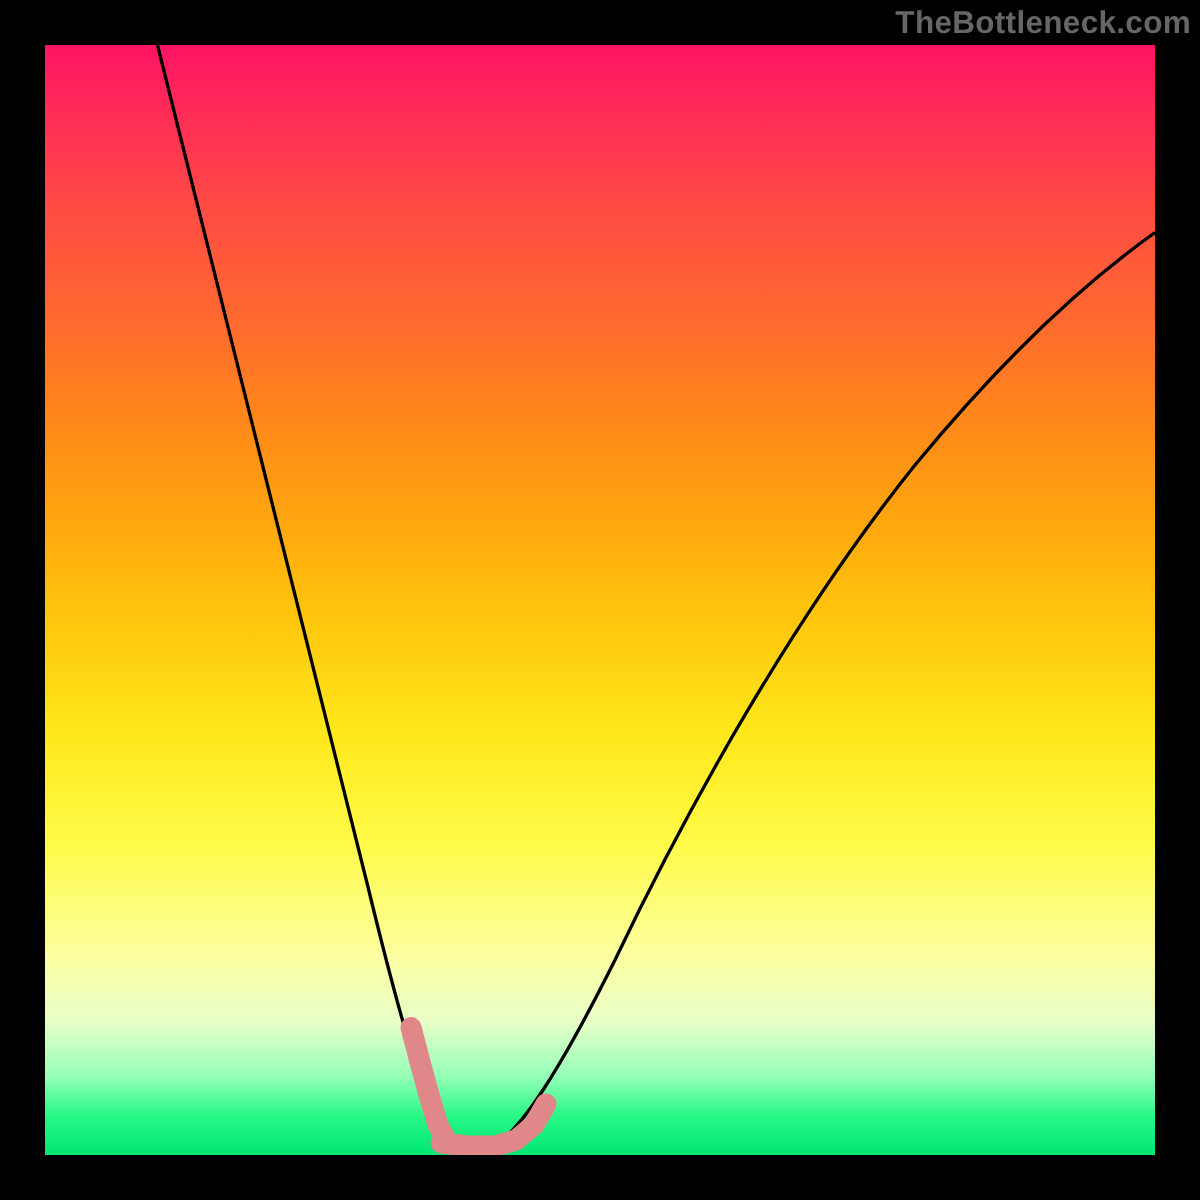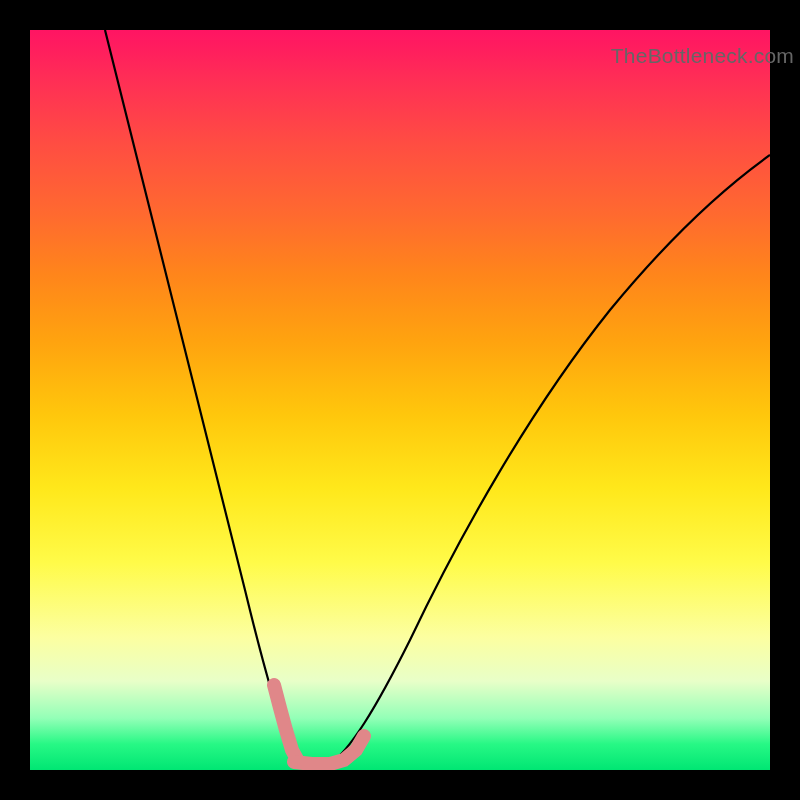--- a/index.html
+++ b/index.html
@@ -39,24 +39,23 @@
       #27f885 96.5%,
       #00e673 100%
     );
   }
   .watermark {
     position: absolute;
     top: 4px;
     right: 6px;
     color: #666;
     font-size: 21px;
-    font-weight: 400;
+    font-weight: 700;
     letter-spacing: 0.2px;
     z-index: 5;
-    margin-top: 40px;
   }
   svg.curves {
     position: absolute;
     left: 0;
     top: 0;
     width: 740px;
     height: 740px;
   }
 </style>
 </head>

